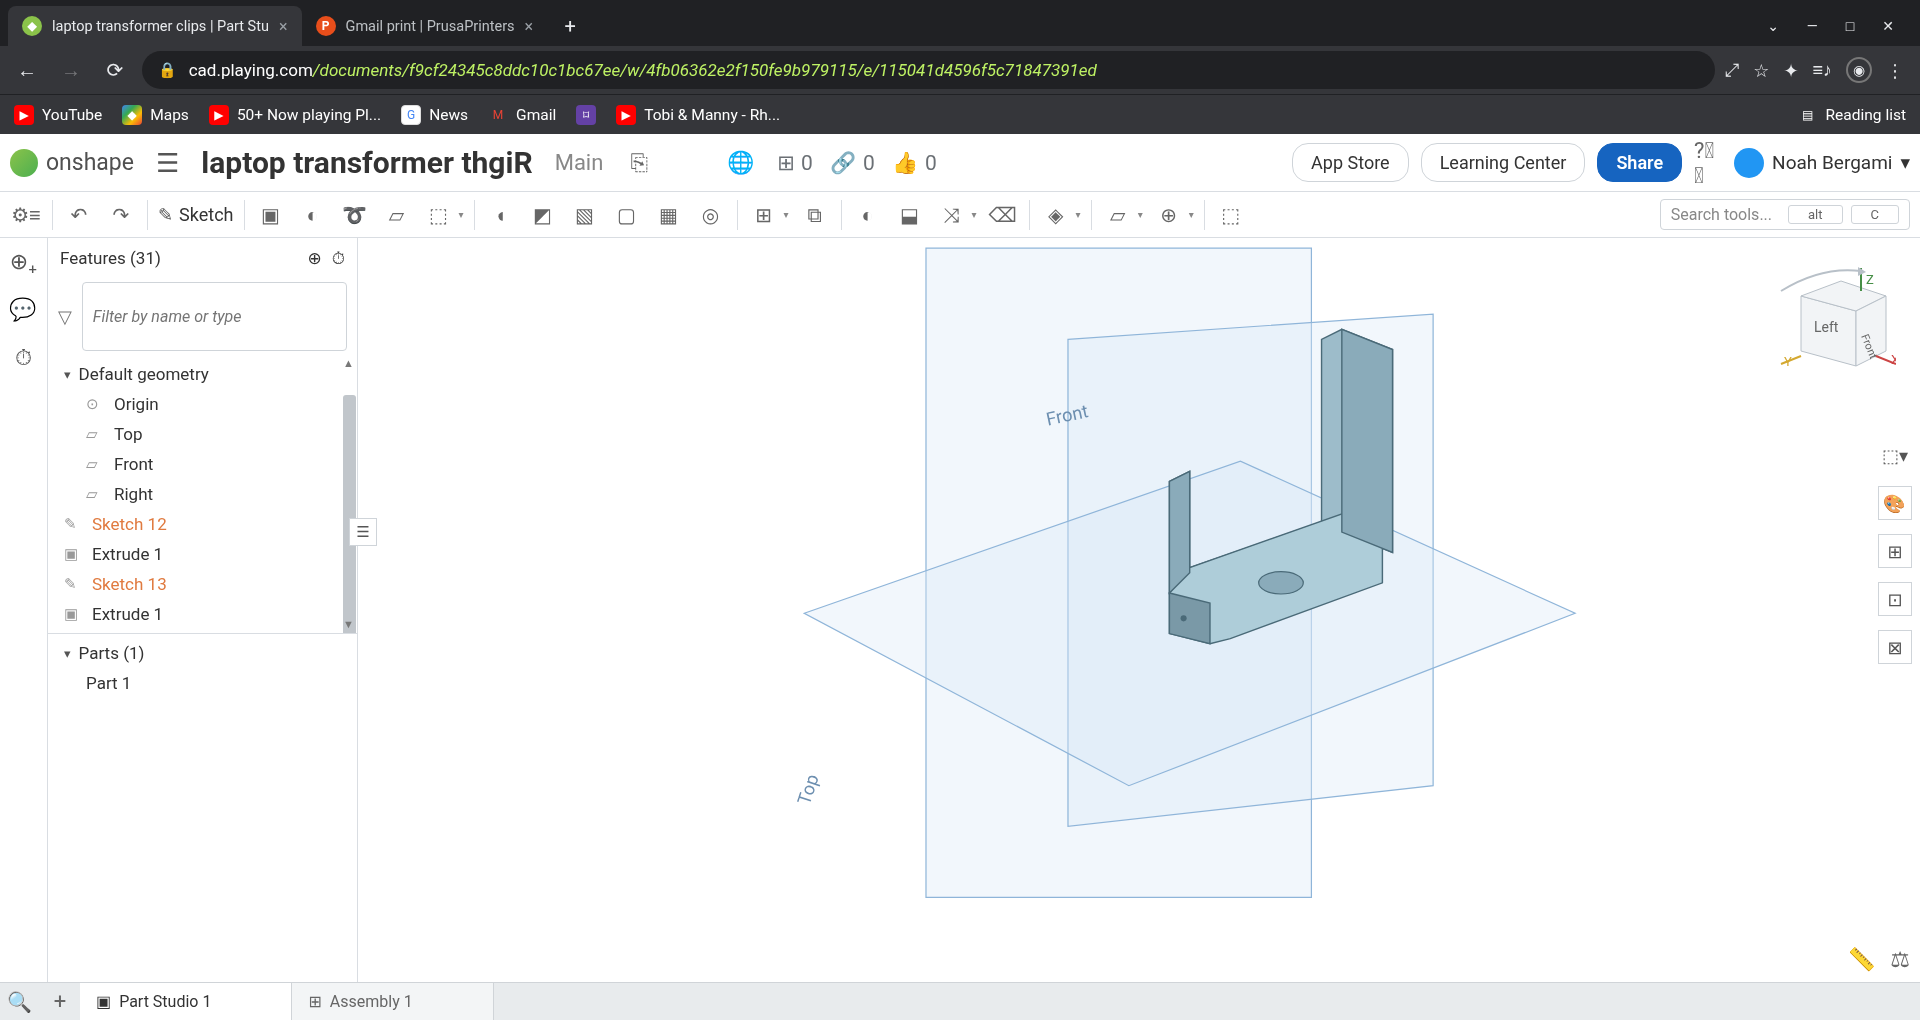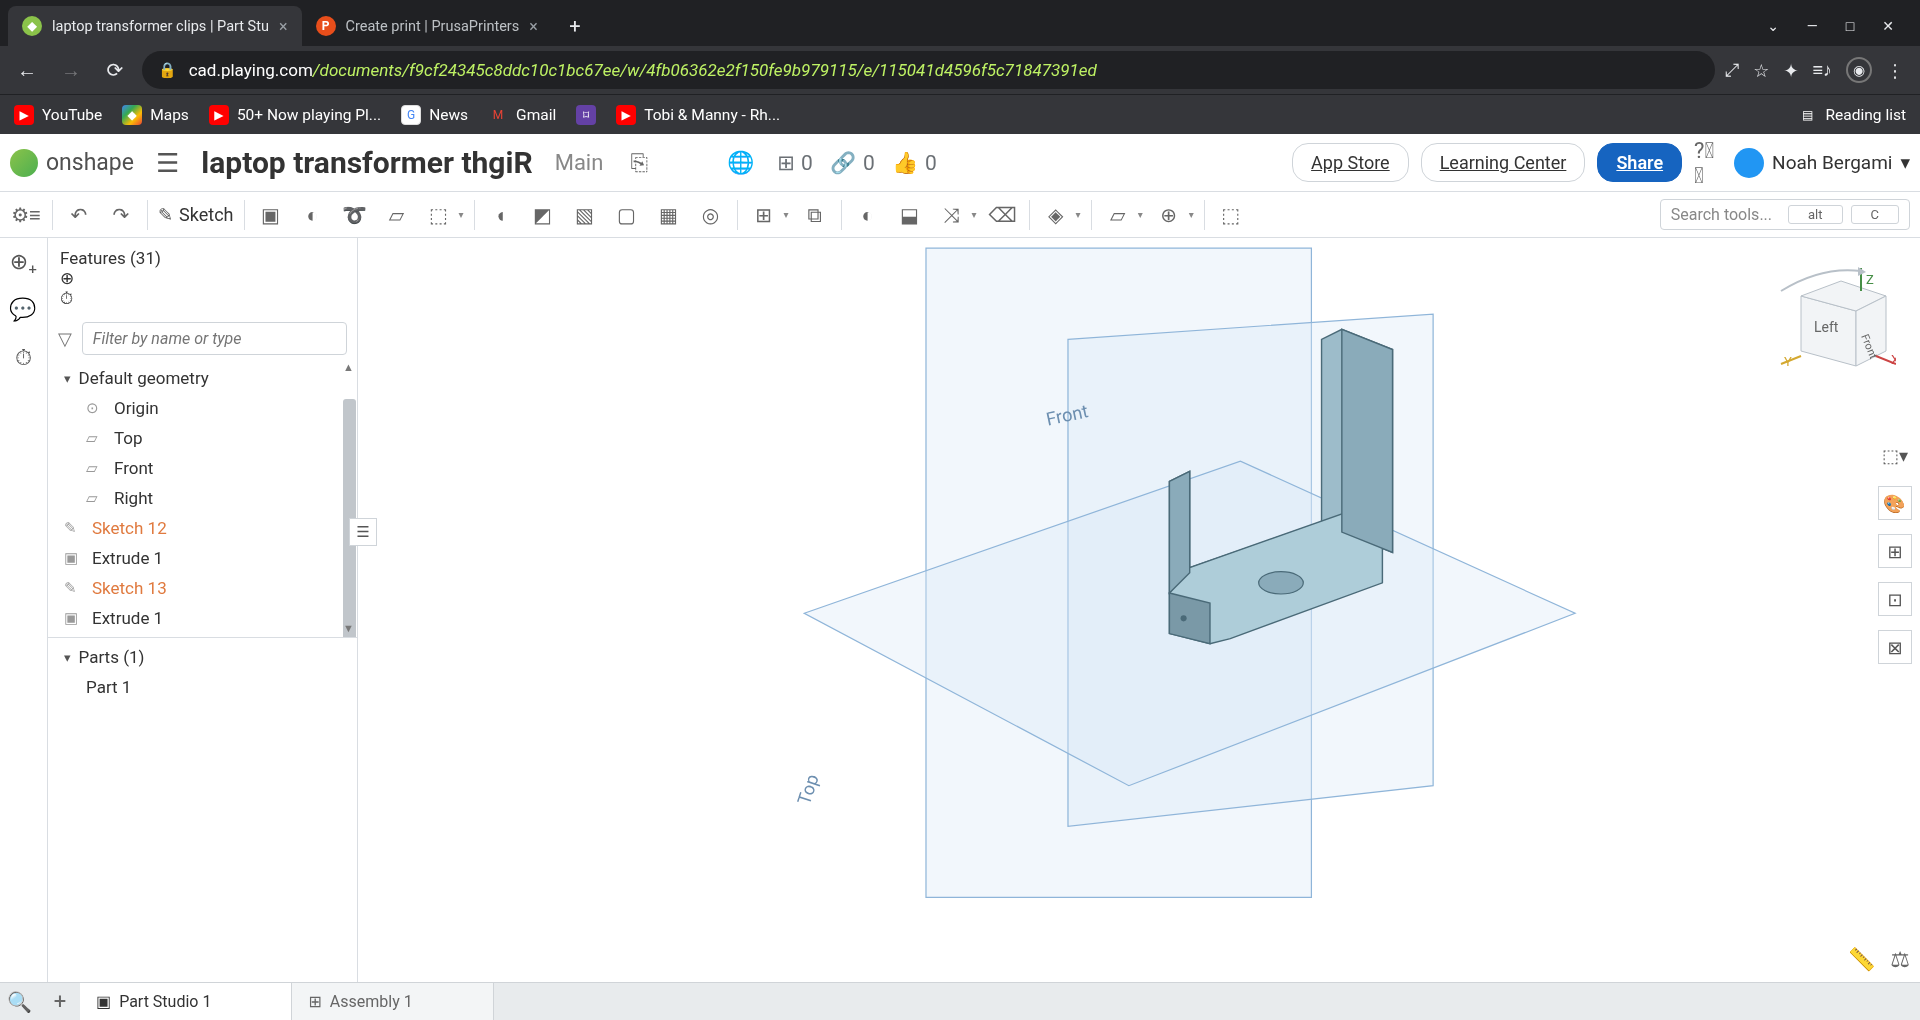--- a/index.html
+++ b/index.html
@@ -33,42 +33,42 @@
 .os-header { display:flex; align-items:center; height:58px; padding:0 10px; background:#fff; border-bottom:1px solid #d9dde2; gap:22px; }
 .os-logo { display:flex; align-items:center; gap:8px; color:#505050; font-size:23px; font-weight:400;}
 .os-logo .mark { width:28px; height:28px; border-radius:50%; background:linear-gradient(135deg,#8bc34a,#4caf50); position:relative;}
 .hamburger { font-size:26px; color:#555; }
 .doc-title { font-size:30px; font-weight:700; color:#333; }
 .doc-sub { font-size:22px; color:#888; }
 .os-h-ico { width:28px; height:28px; color:#666; font-size:22px; display:flex; align-items:center; justify-content:center;}
 .os-stats { display:flex; gap:18px; align-items:center; font-size:21px; color:#6b7075;}
 .os-stat { display:flex; align-items:center; gap:6px;}
 .os-right { margin-left:auto; display:flex; align-items:center; gap:12px;}
-.os-btn { padding:8px 18px; border:1px solid #cfd4d9; border-radius:16px; background:#fff; font-size:18px; color:#333;text-decoration:underline;}
+.os-btn { padding:8px 18px; border:1px solid #cfd4d9; border-radius:16px; background:#fff; font-size:18px; color:#333;}
 .os-btn.primary { background:#1664c0; color:#fff; border-color:#1664c0; font-weight:600;}
 .os-user { display:flex; align-items:center; gap:8px; font-size:19px; color:#333;}
 .avatar { width:30px; height:30px; border-radius:50%; background:#2196f3;}
 
 
 .os-toolbar { display:flex; align-items:center; height:46px; background:#fff; border-bottom:1px solid #d9dde2; padding:0 10px; gap:10px;}
 .tb-ico { width:32px; height:32px; display:flex; align-items:center; justify-content:center; color:#666; font-size:20px;}
 .tb-sep { width:1px; height:30px; background:#d9dde2;}
 .sketch-btn { display:flex; align-items:center; gap:6px; font-size:18px; color:#333;}
 .tb-dd { font-size:10px; color:#888; margin-left:-6px;}
 .tb-search { margin-left:auto; background:#fff; border:1px solid #cfd4d9; border-radius:4px; padding:5px 10px; font-size:16px; color:#888; display:flex; align-items:center; gap:8px; min-width:240px;}
 .kbd { border:1px solid #cfd4d9; border-radius:3px; padding:1px 19px; font-size:13px; color:#666;}
 
 
 .os-main { flex:1; display:flex; overflow:hidden; position:relative;}
 .left-rail { width:48px; background:#fff; border-right:1px solid #d9dde2; display:flex; flex-direction:column; align-items:center; padding-top:8px; gap:18px;}
 .rail-ico { width:30px; height:30px; color:#555; font-size:22px; display:flex; align-items:center; justify-content:center;}
 .feat-panel { width:310px; background:#fff; border-right:1px solid #d9dde2; display:flex; flex-direction:column; position:relative;}
-.feat-header { display:flex; align-items:flex-start; padding:10px 12px; font-size:17px; color:#333; flex-direction:column;}
+.feat-header { display:flex; align-items:flex-end; padding:10px 12px; font-size:17px; color:#333; gap:10px;}
 .feat-filter-row { display:flex; align-items:center; padding:4px 10px; gap:10px;}
-.feat-filter { flex:1; border:1px solid #cfd4d9; border-radius:4px; padding:6px 10px; font-size:16px; font-style:italic; color:#999;}
+.feat-filter { flex:1; border:1px solid #cfd4d9; border-radius:4px; padding:24px 10px; font-size:16px; font-style:italic; color:#999;}
 .feat-tree { overflow-y:auto; flex:0 0 auto; padding:4px 0 4px 8px; position:relative; border-bottom:1px solid #d9dde2;}
 .feat-tree.top { max-height:380px; overflow:hidden; }
 .tree-row { display:flex; align-items:center; padding:5px 8px; font-size:17px; color:#333; gap:8px;}
 .tree-row.indent1 { padding-left:30px;}
 .tree-row.sketch { color:#e07a3f;}
 .tree-ico { width:20px; height:18px; color:#999; font-size:15px; display:flex; align-items:center;}
 .chev { font-size:13px; color:#555;}
 .sb-thumb { position:absolute; right:1px; top:40px; width:13px; height:270px; background:#c1c6cb; border-radius:3px;}
 .sb-arrow { position:absolute; right:3px; font-size:11px; color:#787878;}
 .parts-sec { padding:4px 0 4px 8px;}
@@ -96,21 +96,21 @@
 
 <div class="chrome-top">
   <div class="tab-strip">
     <div class="tab active">
       <span class="favicon" style="background:#8bc34a;color:#fff">◆</span>
       <span class="title">laptop transformer clips | Part Stu</span>
       <span class="close">×</span>
     </div>
     <div class="tab inactive">
       <span class="favicon" style="background:#e84e1b;color:#fff">P</span>
-      <span class="title">Create print | PrusaPrinters</span>
+      <span class="title">Gmail print | PrusaPrinters</span>
       <span class="close">×</span>
     </div>
     <div class="newtab">+</div>
     <div class="win-controls">
       <span>⌄</span>
       <span>—</span>
       <span>□</span>
       <span>✕</span>
     </div>
   </div>

